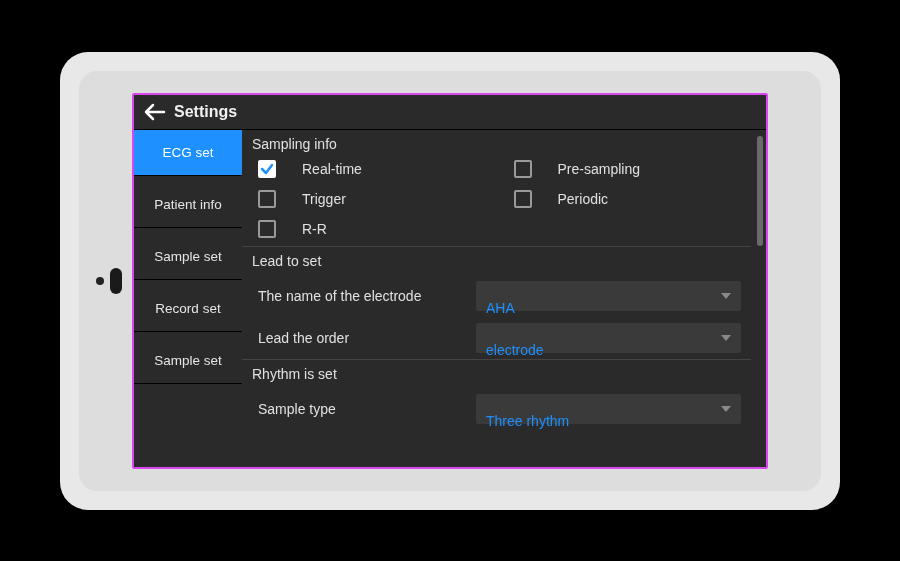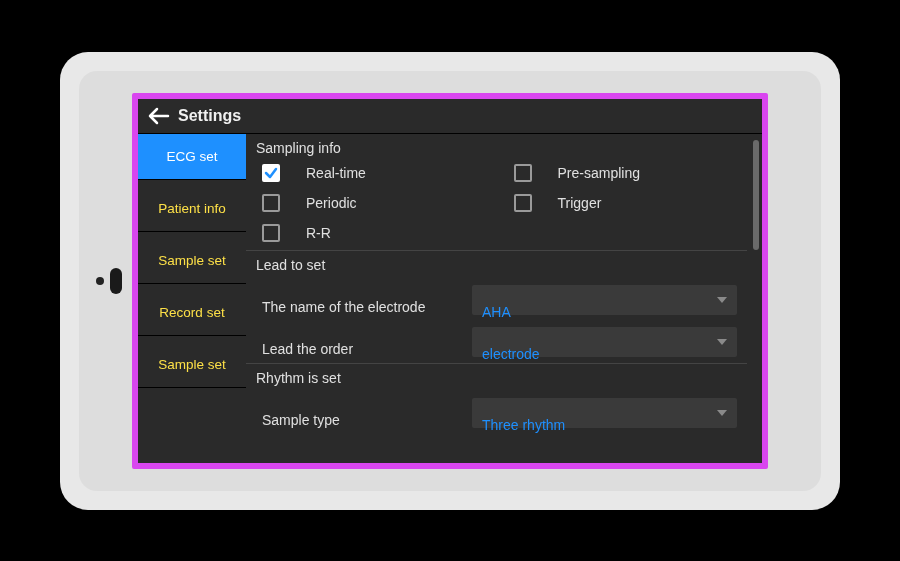--- a/index.html
+++ b/index.html
@@ -50,21 +50,21 @@
     transform: translateY(-50%);
     width: 12px;
     height: 26px;
     background: #1a1a1a;
     border-radius: 6px;
   }
   .screen {
     width: 636px;
     height: 376px;
     background: #2a2a2a;
-    border: 6px solid #d946ef;
+    border: 2px solid #d946ef;
     border-radius: 2px;
     display: flex;
     flex-direction: column;
     color: #e0e0e0;
     font-size: 14px;
     overflow: hidden;
   }
   .header {
     display: flex;
     align-items: center;
@@ -86,21 +86,21 @@
     background: #2a2a2a;
     gap: 6px;
   }
   .sidebar-item {
     height: 46px;
     display: flex;
     align-items: center;
     justify-content: center;
     font-size: 13.5px;
     border-bottom: 1px solid #000;
-    color: #fde047;
+    color: #e5e5e5;
     cursor: pointer;
     text-align: center;
     padding: 0 4px;
   }
   .sidebar-item.active {
     background: #1e90ff;
     color: #fff;
   }
   .main {
     flex: 1;
@@ -159,23 +159,23 @@
   .chk.checked {
     background: #fff;
     border-color: #fff;
   }
   .chk.checked svg { display: block; }
   .chk svg { display: none; }
   .check-label { font-size: 14px; color: #e0e0e0; }
   .divider { height: 1px; background: #444; margin: 0 0 0 0; }
   .form-row {
     display: flex;
-    align-items: flex-end;
+    align-items: center;
     padding: 6px 10px 6px 16px;
-    gap: 0;
+    gap: 8px;
   }
   .form-label {
     width: 210px;
     font-size: 14px;
     color: #e0e0e0;
   }
   .select {
     flex: 1;
     background: #3a3a3a;
     height: 30px;
@@ -244,28 +244,28 @@
                 <span class="chk">
                   
                 </span>
                 <span class="check-label">Pre-sampling</span>
               </div>
 
               <div class="check-row">
                 <span class="chk">
                   
                 </span>
-                <span class="check-label">Periodic</span>
+                <span class="check-label">Trigger</span>
               </div>
 
               <div class="check-row">
                 <span class="chk">
                   
                 </span>
-                <span class="check-label">Trigger</span>
+                <span class="check-label">Periodic</span>
               </div>
 
               <div class="check-row">
                 <span class="chk">
                   
                 </span>
                 <span class="check-label">R-R</span>
               </div>
 
             </div>

